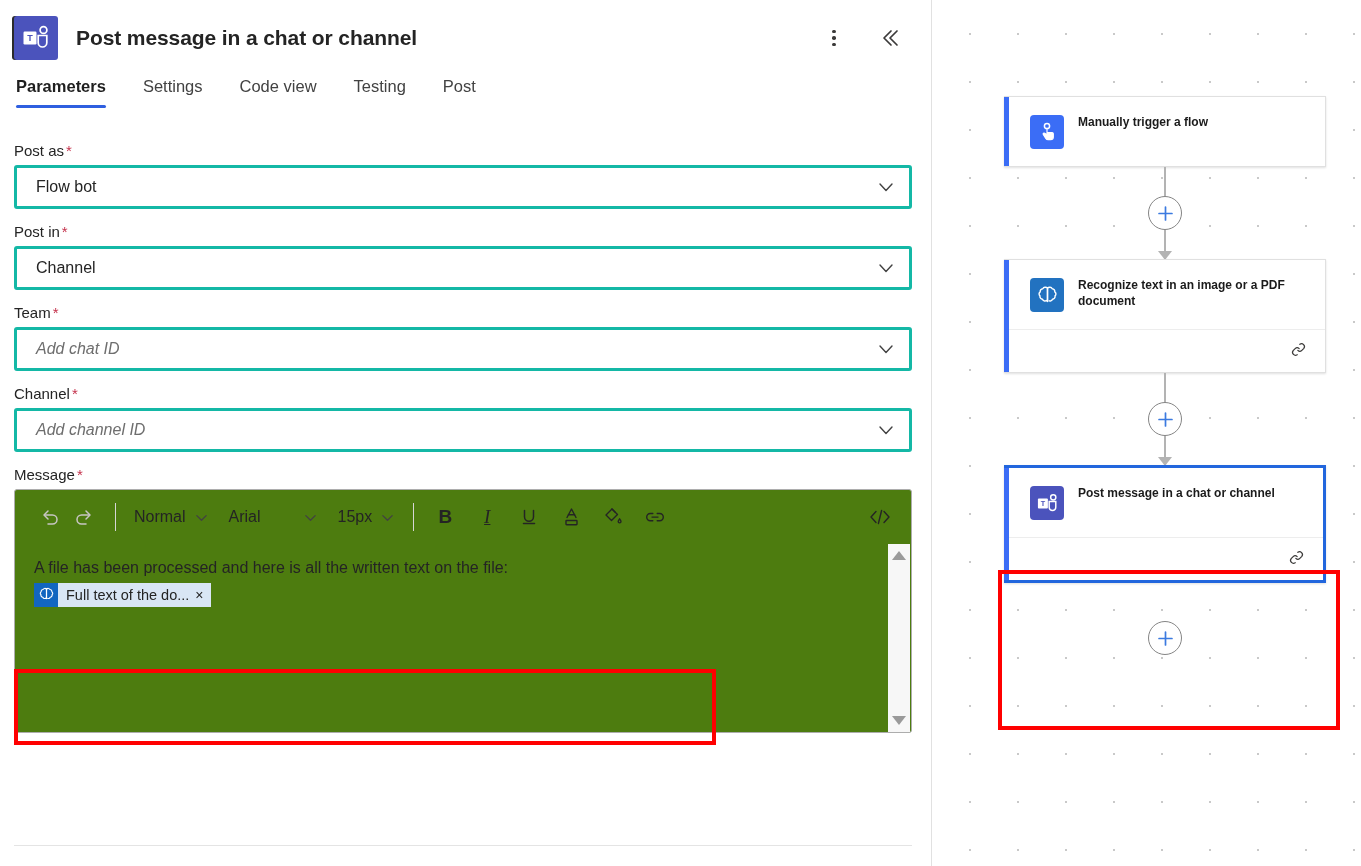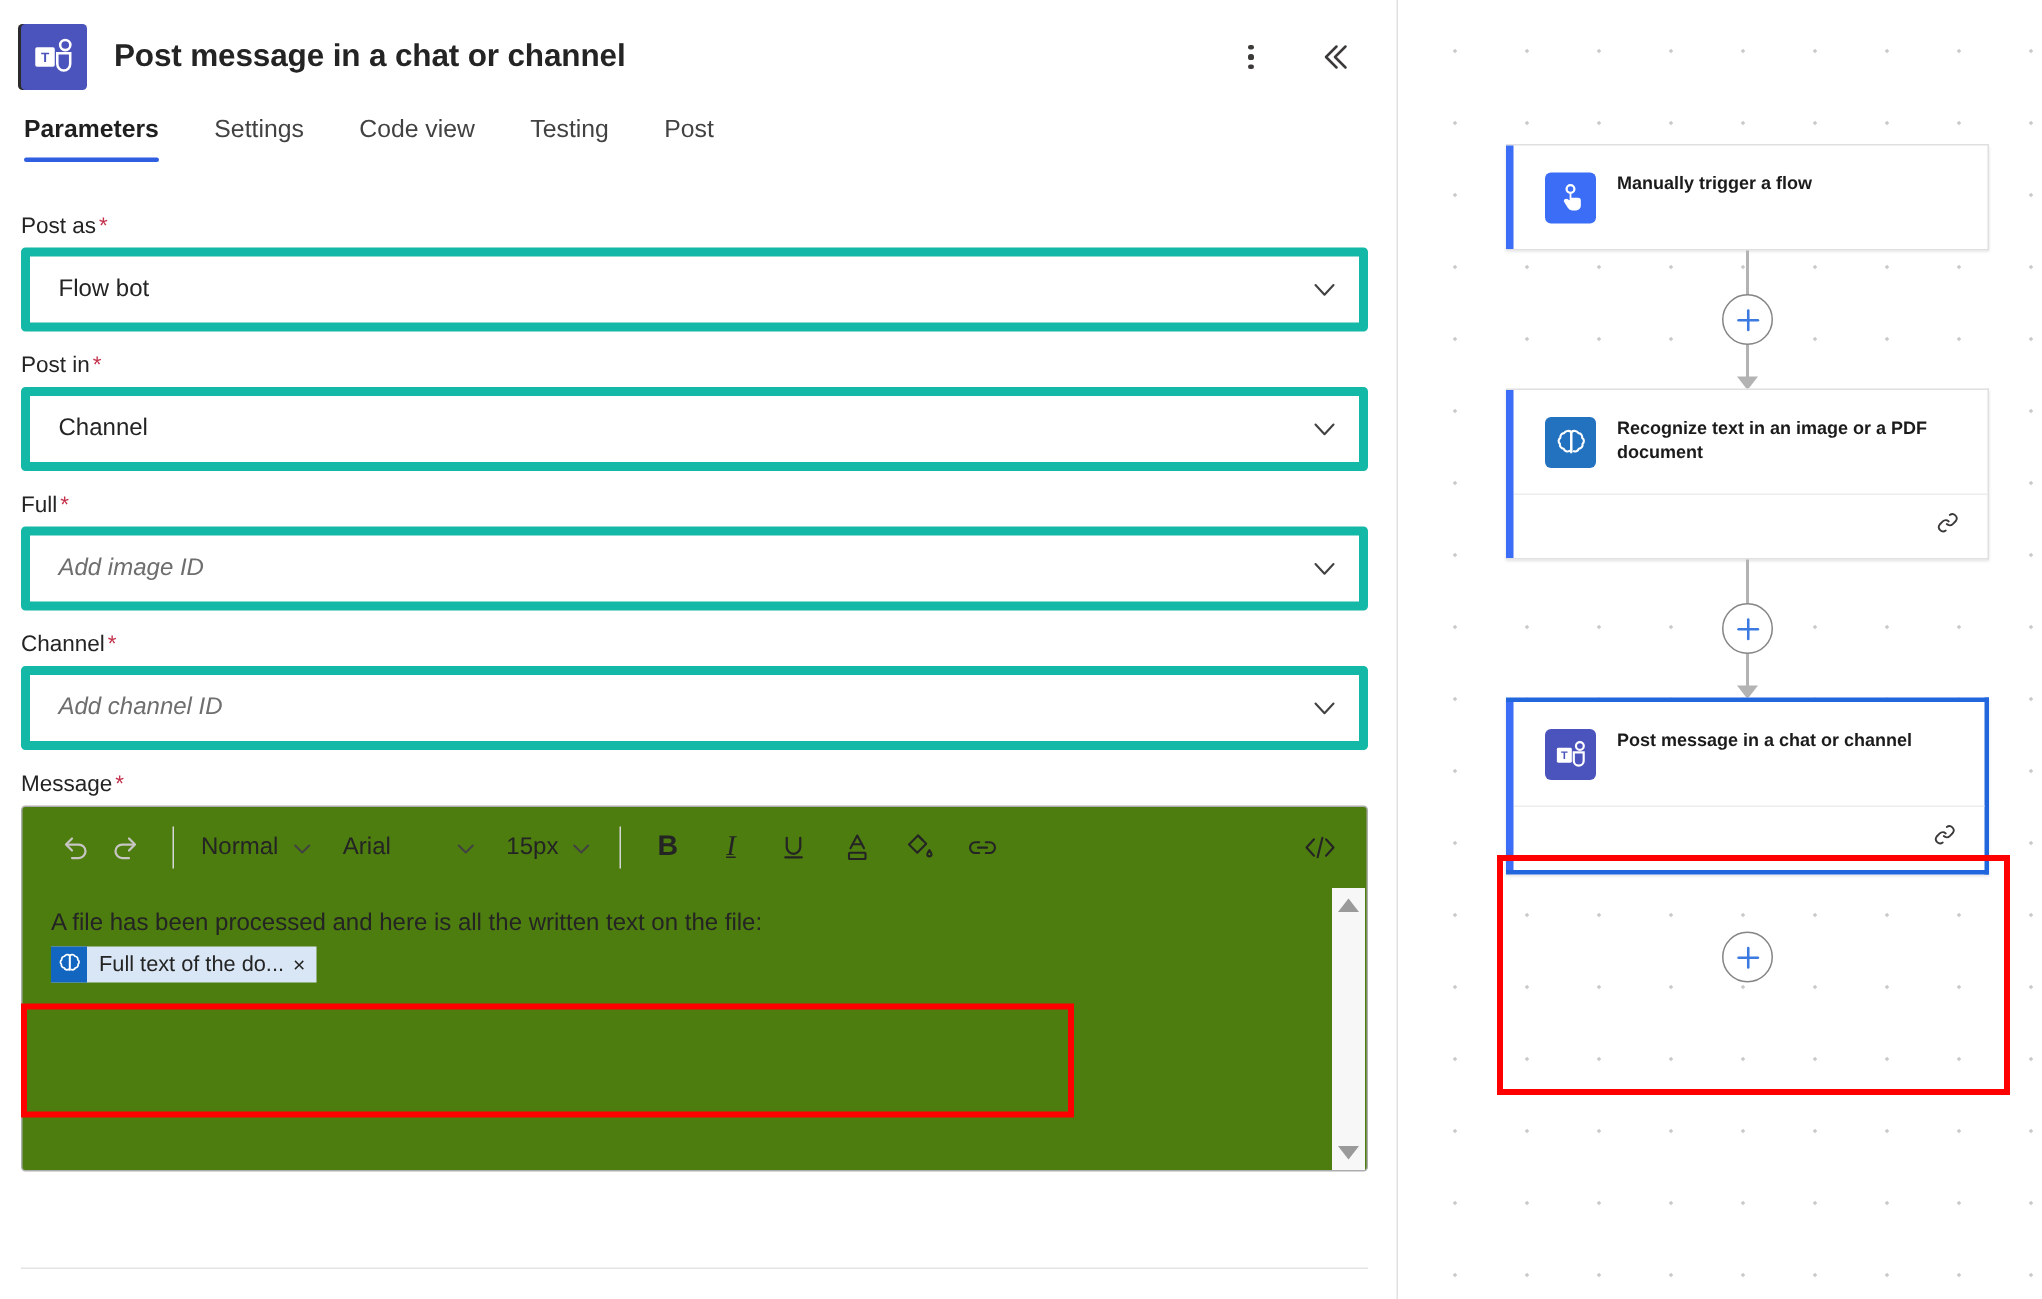--- a/index.html
+++ b/index.html
@@ -118,22 +118,22 @@
   .field-label {
     font-size: 15px;
     color: #242424;
     margin-bottom: 6px;
     display: block;
   }
   .req { color: #c4314b; margin-left: 2px; }
 
   .combo {
     position: relative;
-    height: 56px;
-    border: 6px solid #14b8a6;
+    height: 44px;
+    border: 3px solid #14b8a6;
     border-radius: 3px;
     background: #fff;
     display: flex;
     align-items: center;
     padding: 0 14px 0 19px;
     box-sizing: border-box;
     cursor: pointer;
   }
   .combo-value {
     font-size: 16px;
@@ -486,24 +486,24 @@
           <span class="chev">
             <svg width="18" height="18" viewBox="0 0 18 18" fill="none" stroke="#424242" stroke-width="1.4" stroke-linecap="round" stroke-linejoin="round">
                 <polyline points="3,6 9,12.5 15,6"></polyline>
               </svg>
           </span>
         </div>
       </div>
 
       <div class="field">
         <label class="field-label">
-          <span>Full</span><span class="req">*</span>
+          <span>Team</span><span class="req">*</span>
         </label>
         <div class="combo">
-          <span class="combo-value placeholder">Add image ID</span>
+          <span class="combo-value placeholder">Add chat ID</span>
           <span class="chev">
             <svg width="18" height="18" viewBox="0 0 18 18" fill="none" stroke="#424242" stroke-width="1.4" stroke-linecap="round" stroke-linejoin="round">
                 <polyline points="3,6 9,12.5 15,6"></polyline>
               </svg>
           </span>
         </div>
       </div>
 
       <div class="field">
         <label class="field-label">

